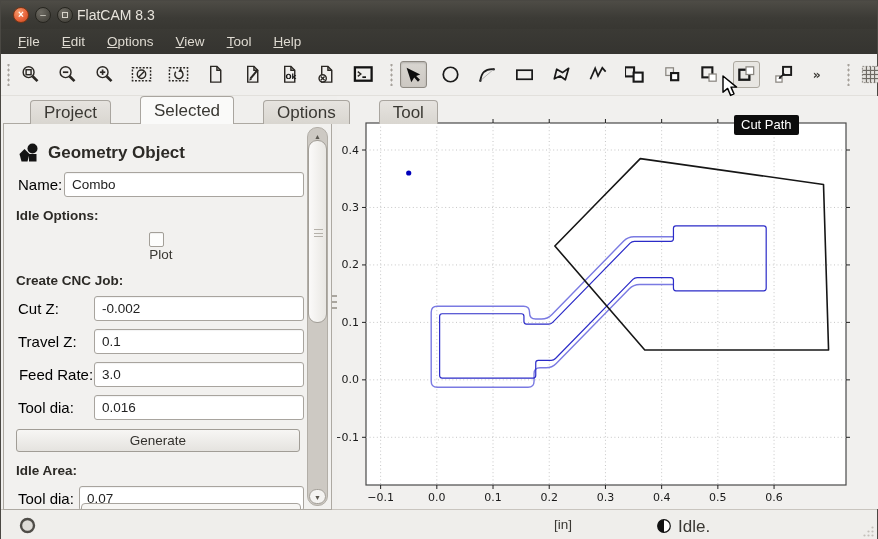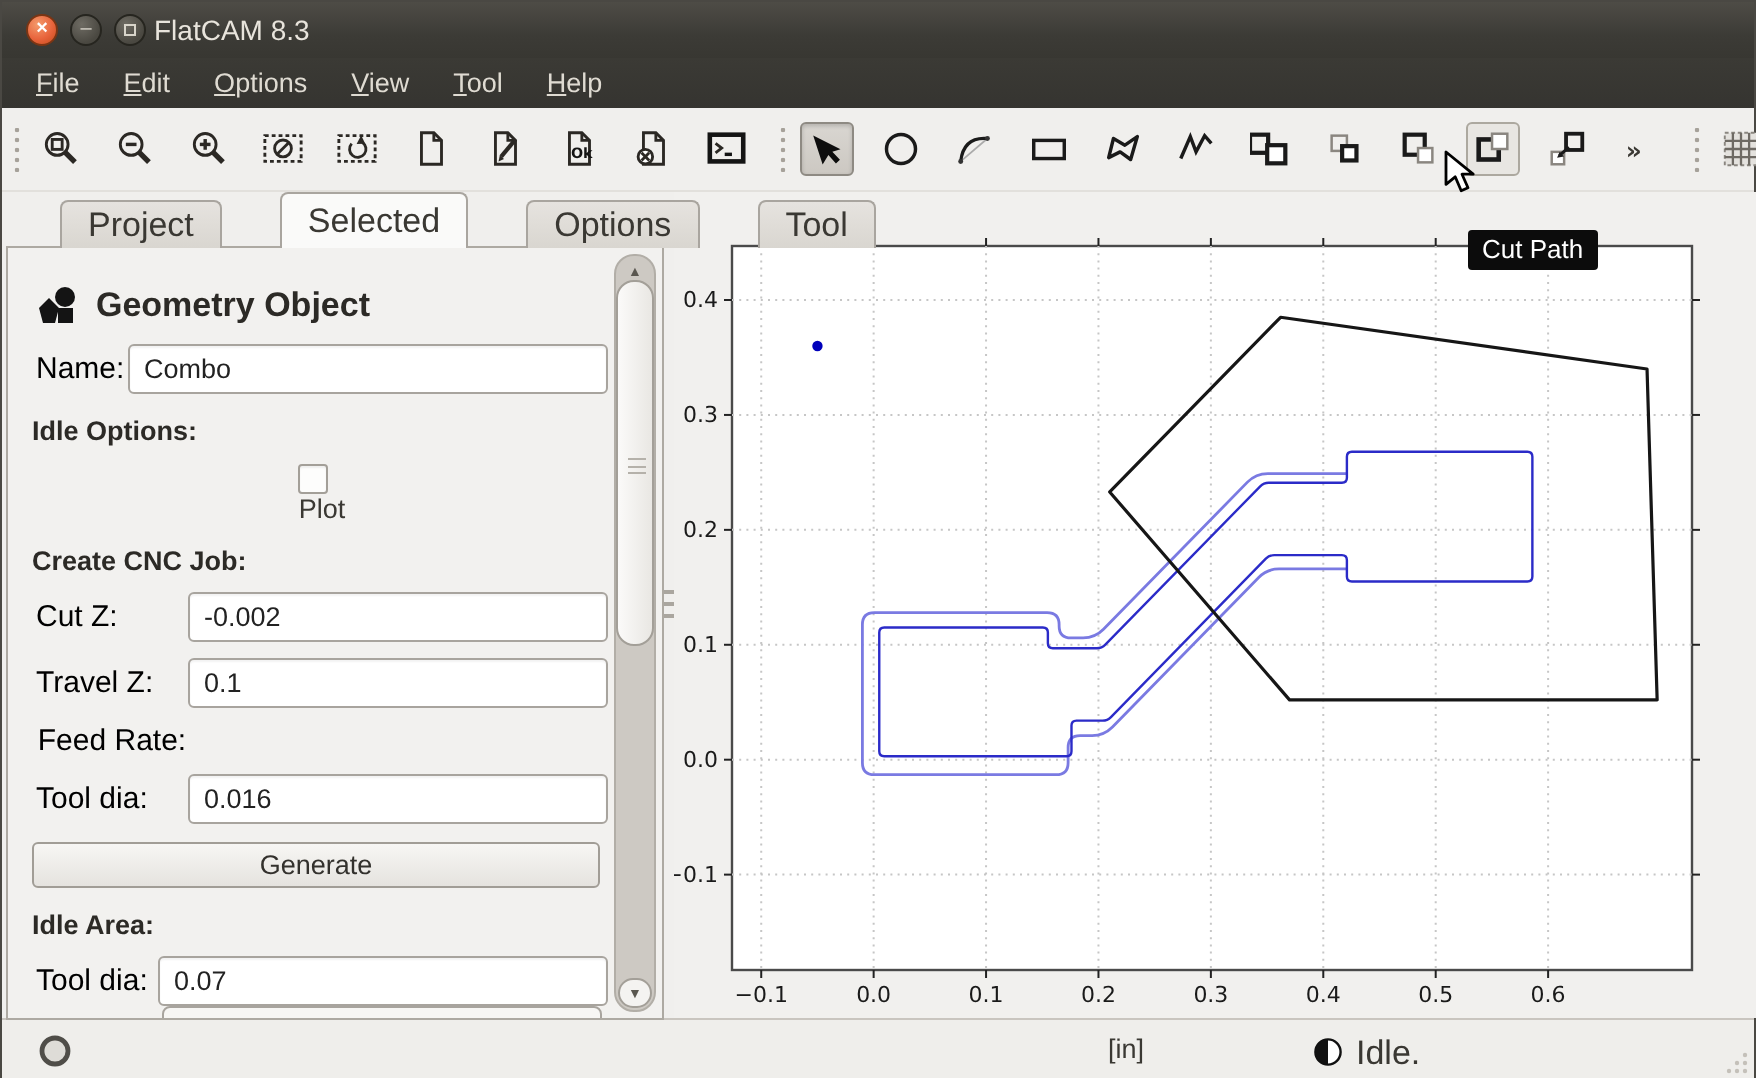--- a/index.html
+++ b/index.html
@@ -321,20 +321,21 @@
           <div class="frow">
             <label style="width: 76px;">Cut Z:</label>
             <input value="-0.002" style="">
           </div>
           <div class="frow">
             <label style="width: 76px;">Travel Z:</label>
             <input value="0.1" style="">
           </div>
           <div class="frow">
             <label style="width: 76px; text-align: center;">Feed Rate:</label>
+            <input value="3.0" style="">
           </div>
           <div class="frow">
             <label style="width: 76px;">Tool dia:</label>
             <input value="0.016" style="">
           </div>
         </div>
       <button class="gen-btn">Generate</button>
       <div class="section-label">Idle Area:</div>
       <div id="paint-fields">
           <div class="frow">

